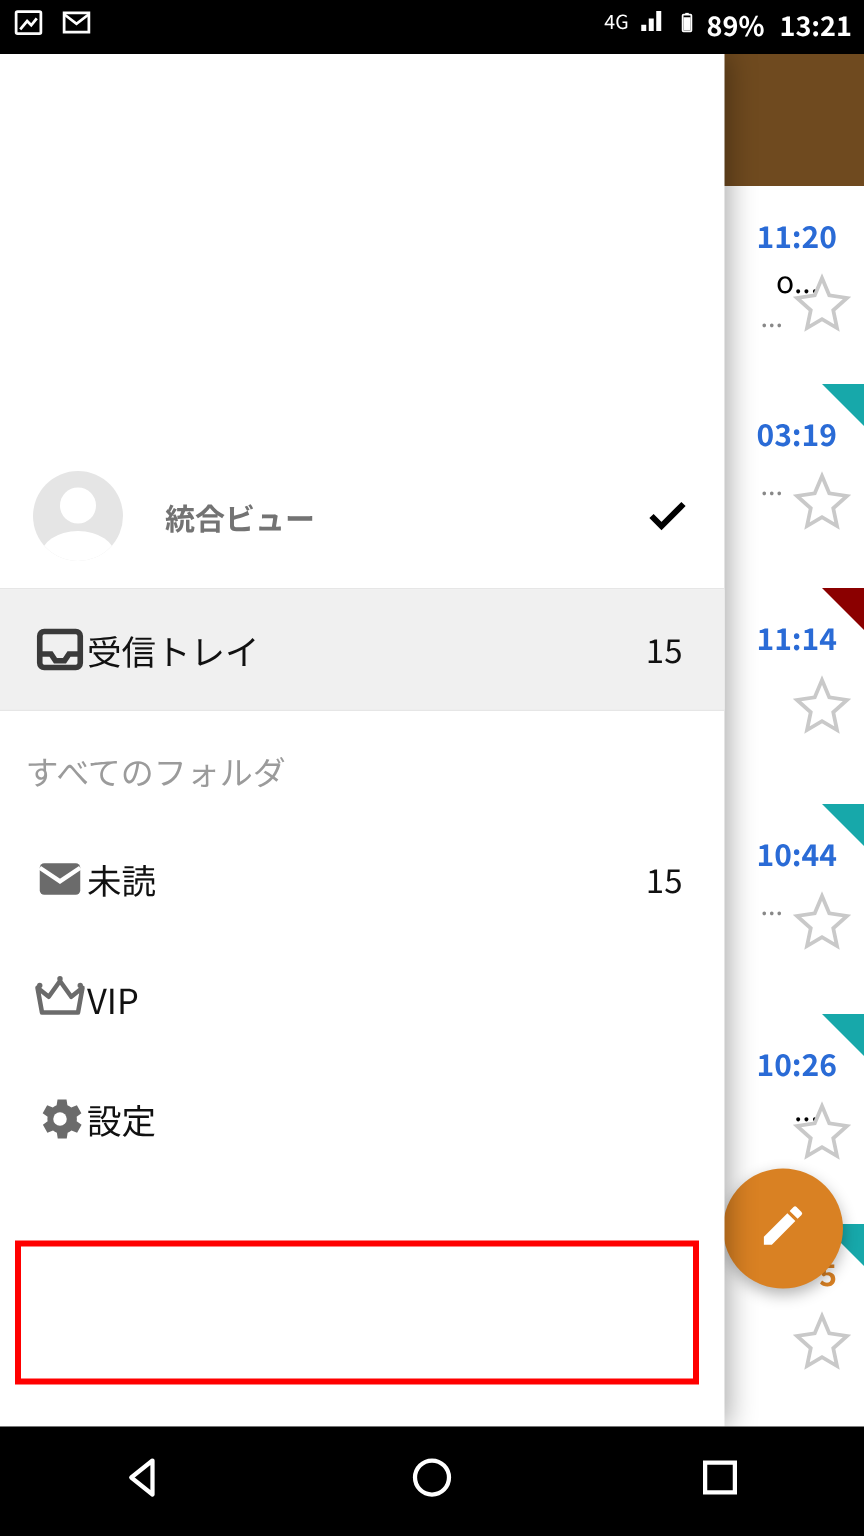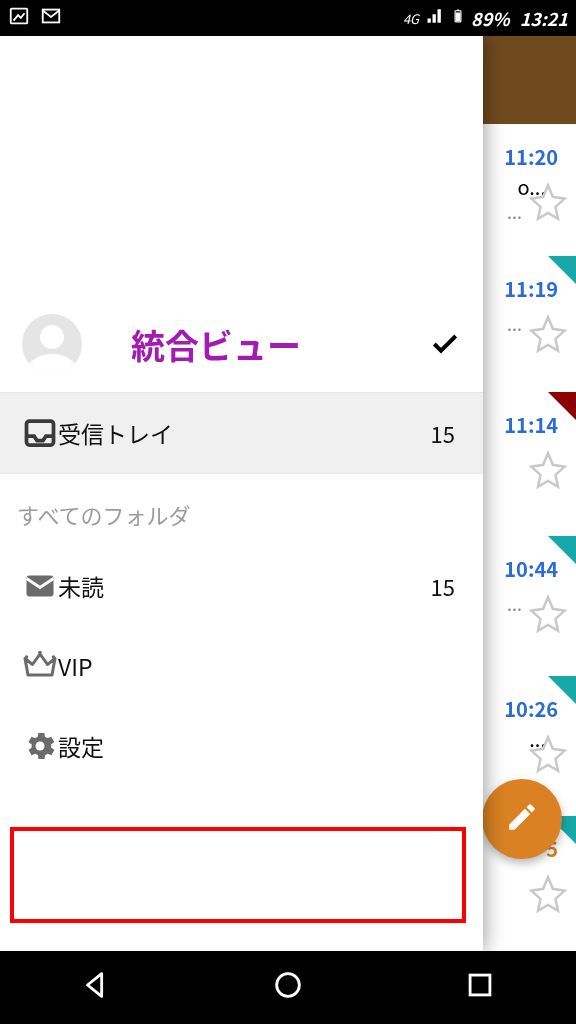--- a/index.html
+++ b/index.html
@@ -2,21 +2,21 @@
 <html><head>
 <meta charset="utf-8">
 <style>
   * { box-sizing: border-box; margin: 0; padding: 0; }
   html, body { width: 576px; height: 1024px; font-family: "Hiragino Sans", "Noto Sans CJK JP", sans-serif; overflow: hidden; }
   .screen { position: relative; width: 576px; height: 1024px; background: #fff; }
 
   
   .status-bar { position: absolute; top: 0; left: 0; right: 0; height: 36px; background: #000; color: #fff; display: flex; align-items: center; justify-content: space-between; padding: 0 8px; font-size: 18px; }
   .status-left { display: flex; align-items: center; gap: 10px; }
-  .status-right { display: flex; align-items: center; gap: 6px; font-style: italic; }
+  .status-right { display: flex; gap: 6px; }
   .status-right .pct { font-weight: 600; }
   .status-right .time { font-weight: 600; margin-left: 4px; }
 
   
   .bg-app { position: absolute; top: 36px; left: 0; right: 0; bottom: 73px; background: #fff; }
   .bg-header { height: 88px; background: #6f4a1f; }
   .mail-item { position: absolute; right: 0; width: 120px; height: 125px; }
   .mail-time { position: absolute; top: 18px; right: 18px; color: #2a6bd6; font-size: 20px; font-weight: 600; }
   .mail-ellipsis { position: absolute; top: 48px; right: 30px; color: #000; font-size: 20px; }
   .mail-dots { position: absolute; top: 74px; right: 54px; color: #888; font-size: 18px; }
@@ -33,21 +33,21 @@
   .nav-bar { position: absolute; left: 0; right: 0; bottom: 0; height: 73px; background: #000; display: flex; align-items: center; justify-content: space-around; }
   .nav-bar svg { width: 34px; height: 34px; }
 
   
   .drawer { position: absolute; top: 36px; left: 0; width: 483px; bottom: 73px; background: #fff; box-shadow: 3px 0 18px rgba(0,0,0,0.35); display: flex; flex-direction: column; }
   .drawer-head { height: 260px; }
   .account-row { display: flex; align-items: center; padding: 18px 22px; gap: 28px; }
   .avatar { width: 60px; height: 60px; border-radius: 50%; background: #e5e5e5; position: relative; overflow: hidden; }
   .avatar::before { content: ""; position: absolute; top: 11px; left: 50%; transform: translateX(-50%); width: 24px; height: 24px; background: #fff; border-radius: 50%; }
   .avatar::after  { content: ""; position: absolute; bottom: -14px; left: 50%; transform: translateX(-50%); width: 50px; height: 34px; background: #fff; border-radius: 50% 50% 0 0; }
-  .account-name { flex: 1; font-size: 34px; font-weight: 700; color: #a21caf; margin-left: 21px; }
+  .account-name { flex: 1; font-size: 20px; font-weight: 700; color: #737373; }
   .check { width: 32px; height: 32px; }
   .divider { height: 1px; background: #e6e6e6; }
 
   .drawer-item { display: flex; align-items: center; height: 80px; padding: 0 22px; }
   .drawer-item.selected { background: #f0f0f0; }
   .drawer-icon { width: 36px; height: 36px; display: flex; align-items: center; justify-content: center; }
   .drawer-icon svg { width: 36px; height: 36px; }
   .drawer-label { flex: 1; font-size: 23px; color: #111; }
   .drawer-count { font-size: 22px; color: #111; margin-right: 6px; }
   .section-title { padding: 24px 17px 16px; color: #9b9b9b; font-size: 22px; }
@@ -102,21 +102,21 @@
       <div class="mail-dots">...</div>
       <div class="mail-star">
         <svg viewBox="0 0 24 24">
             <path d="M12 2l2.9 6.9L22 10l-5.5 4.9L18 22l-6-3.5L6 22l1.5-7.1L2 10l7.1-1.1z" fill="none" stroke="#c9c9c9" stroke-width="1.5"></path>
           </svg>
       </div>
     </div>
 
     <div class="mail-item" style="top:220px;">
       <div class="corner"></div>
-      <div class="mail-time">11:19</div>
+      <div class="mail-time">03:19</div>
       <div class="mail-dots" style="top:54px;">...</div>
       <div class="mail-star">
         <svg viewBox="0 0 24 24">
             <path d="M12 2l2.9 6.9L22 10l-5.5 4.9L18 22l-6-3.5L6 22l1.5-7.1L2 10l7.1-1.1z" fill="none" stroke="#c9c9c9" stroke-width="1.5"></path>
           </svg>
       </div>
     </div>
 
     <div class="mail-item" style="top:356px;">
       <div class="corner red"></div>

